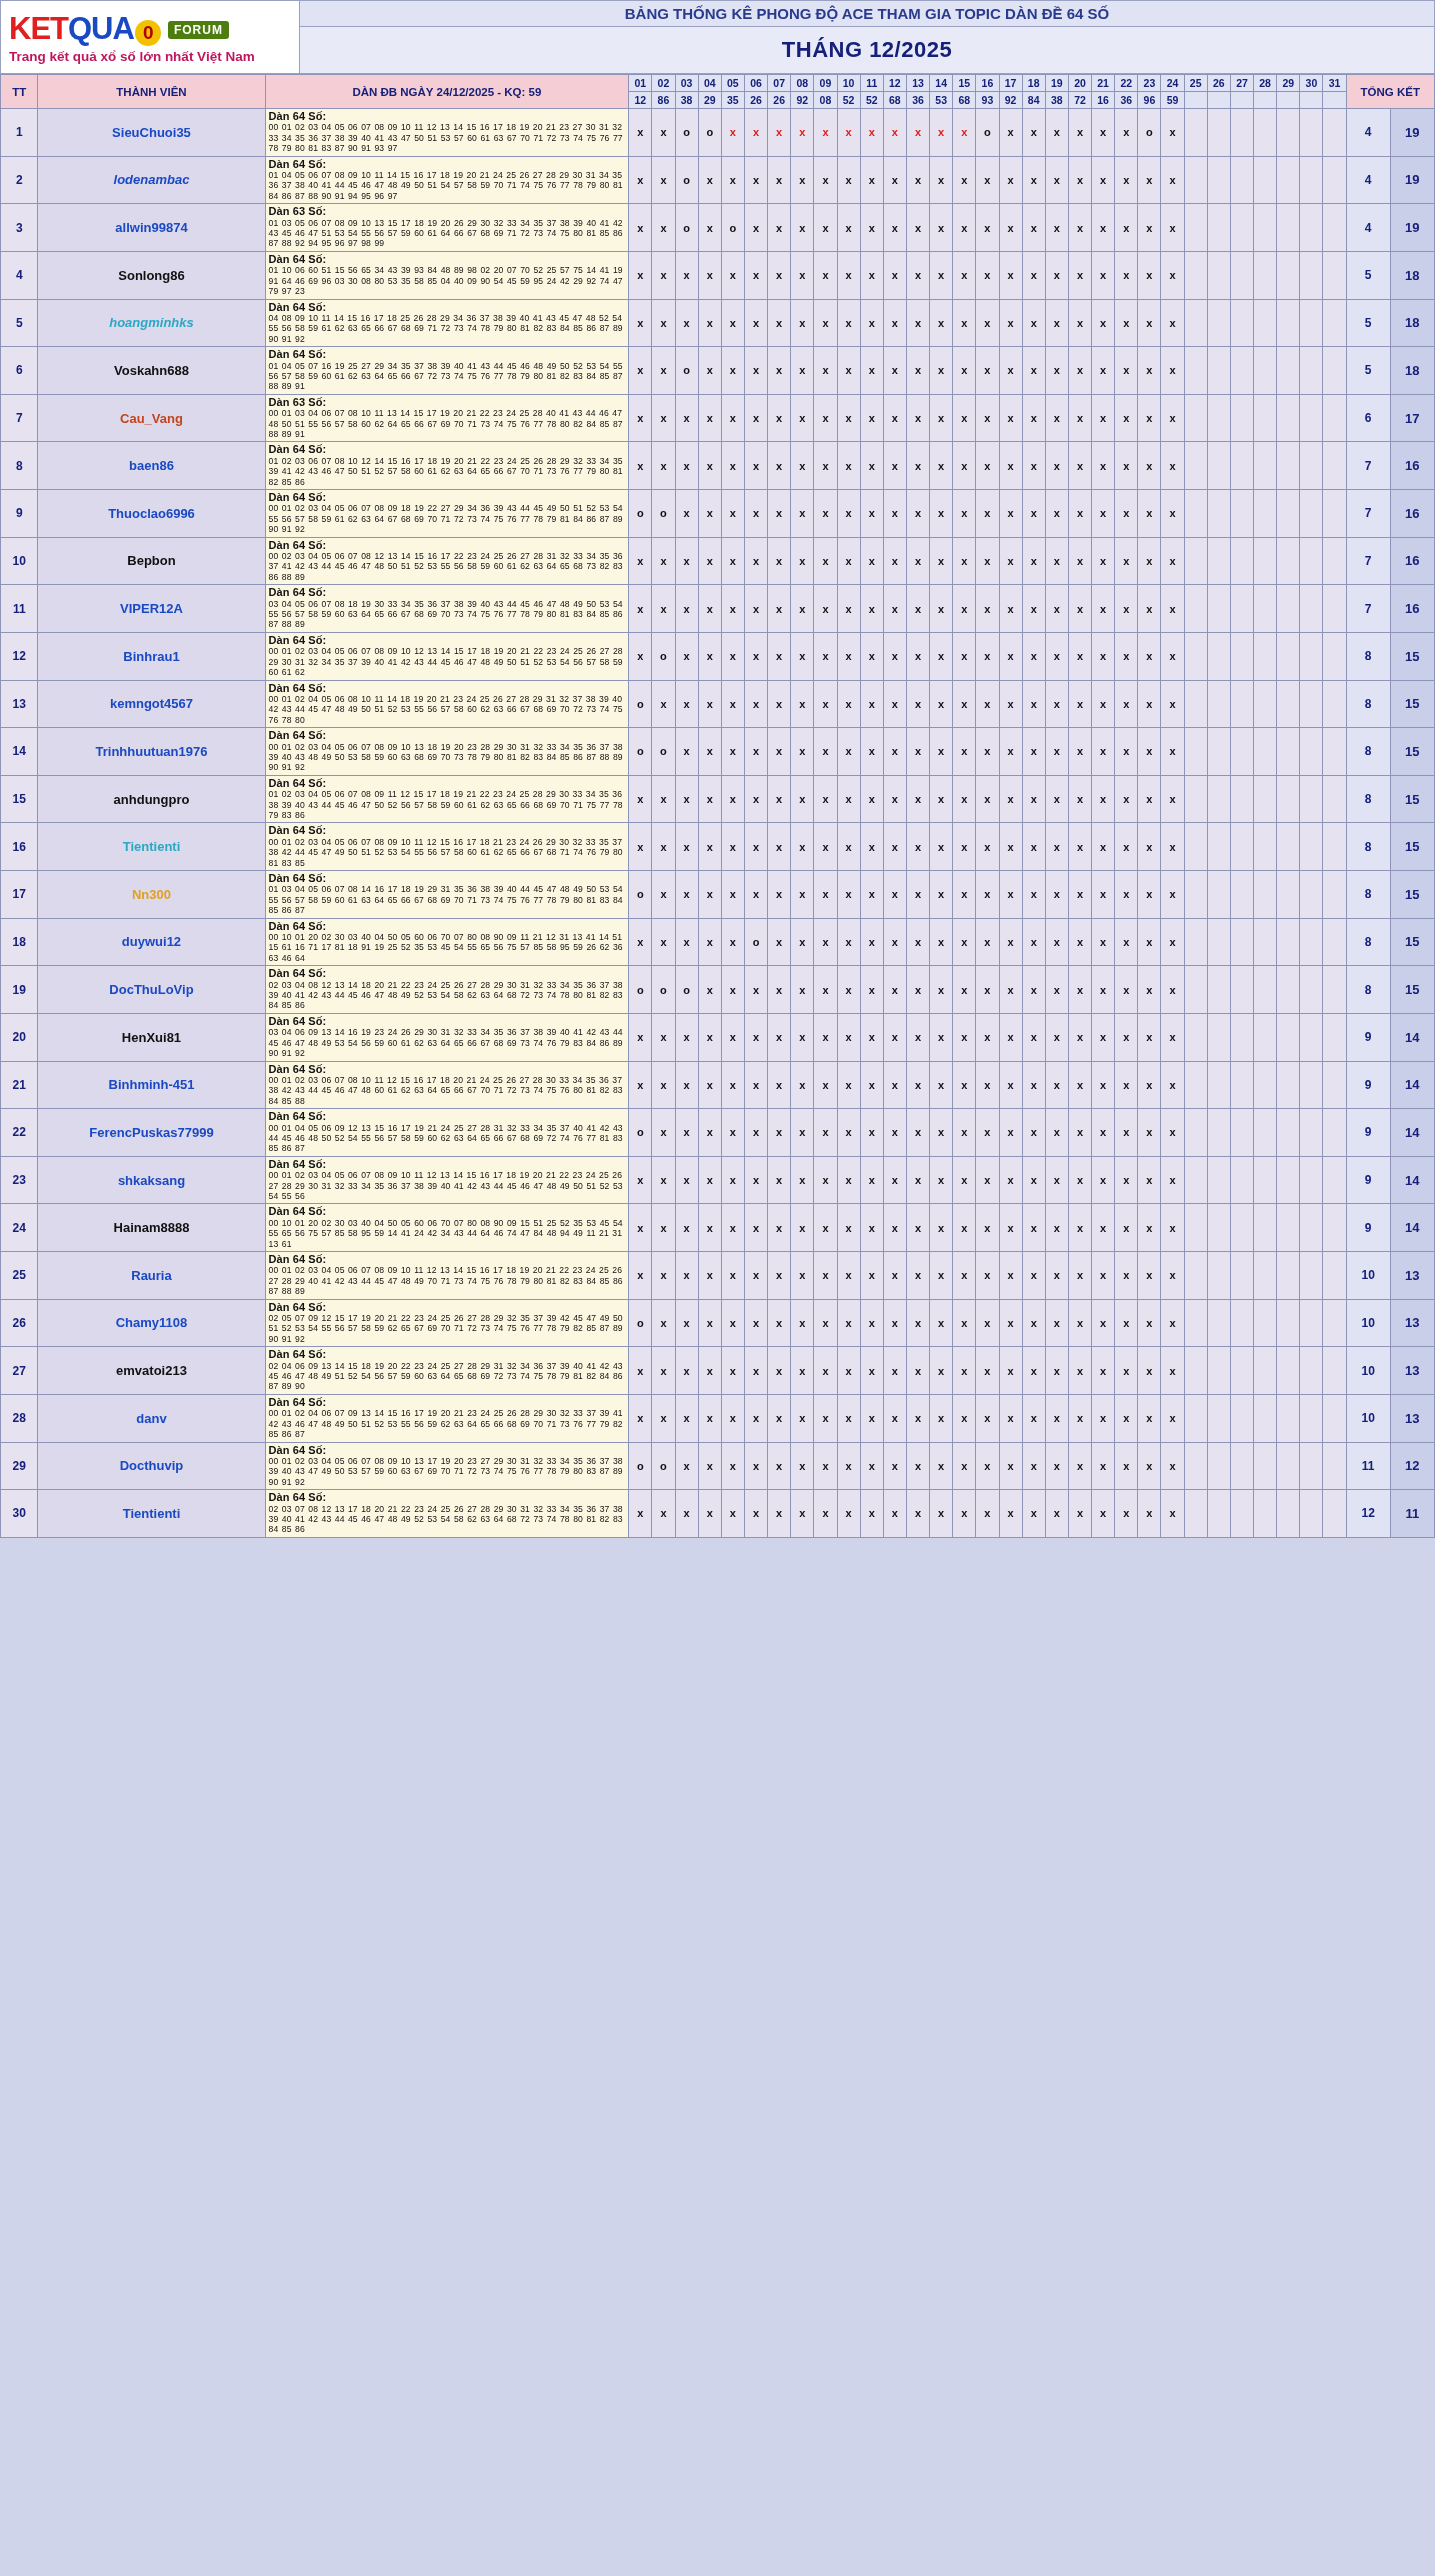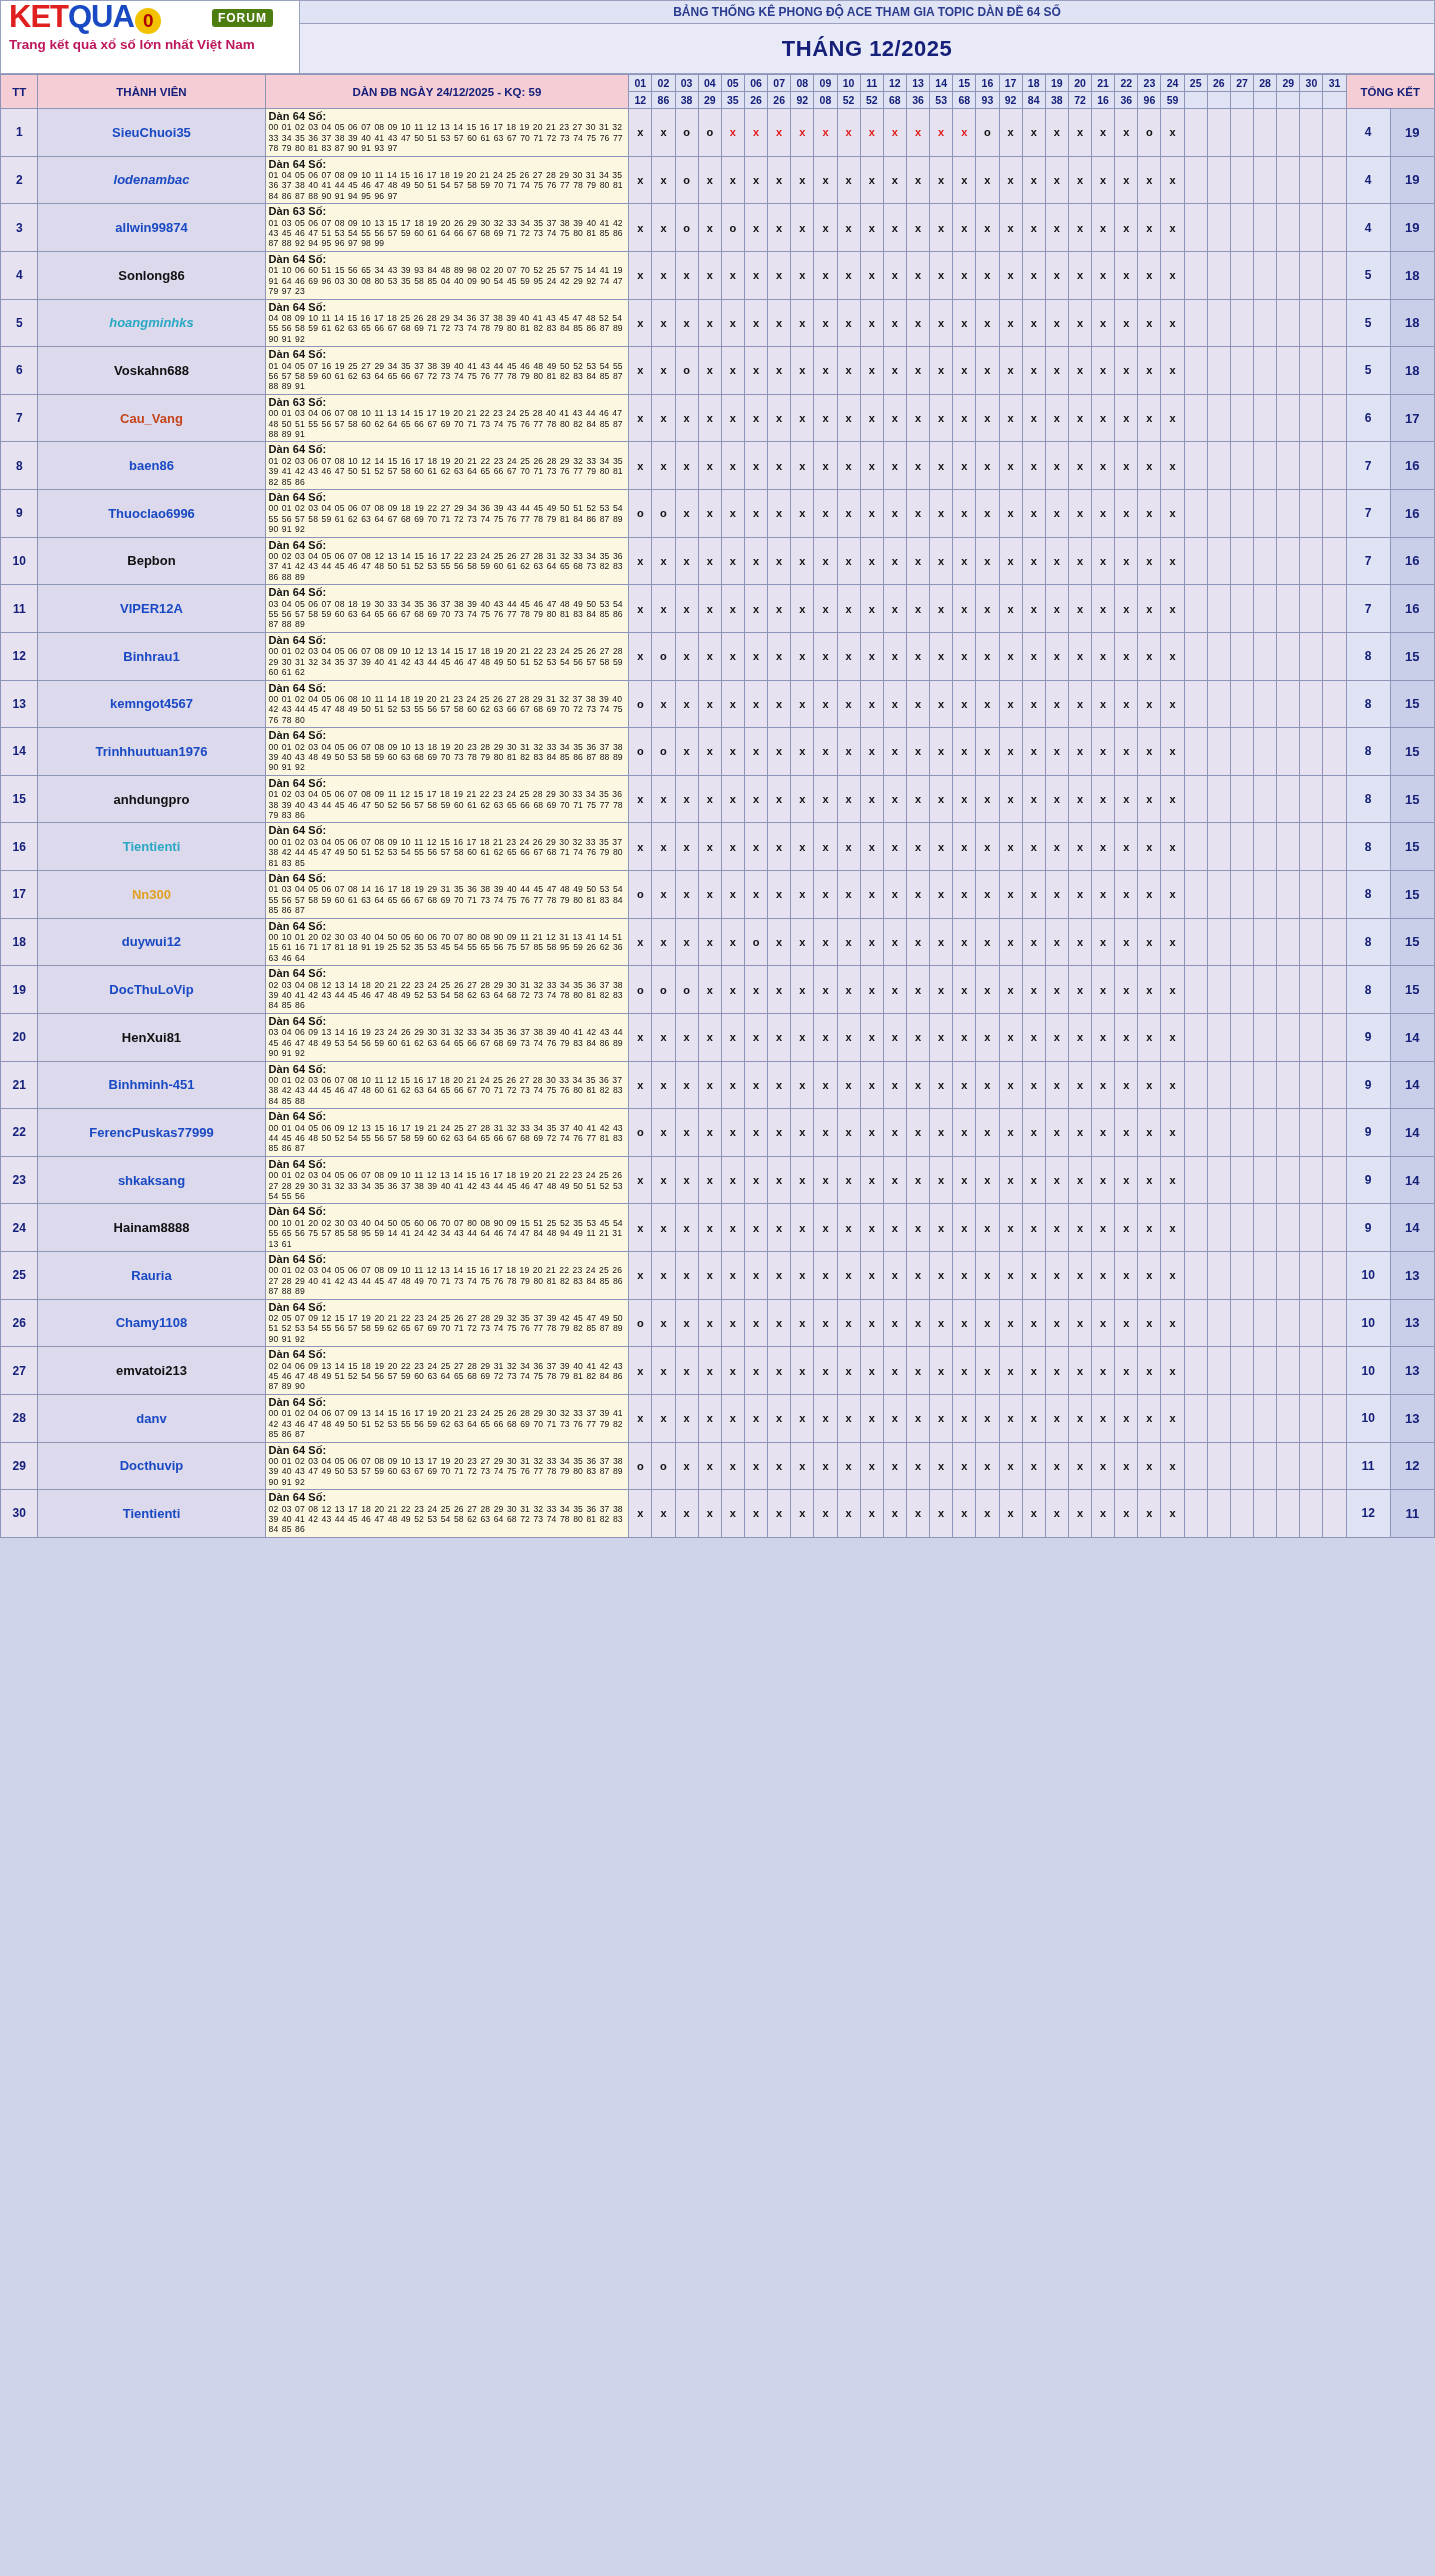--- a/index.html
+++ b/index.html
@@ -2,28 +2,28 @@
 <html><head>
 <meta charset="utf-8">
 <style>
   html,body{margin:0;padding:0;background:#cfd4ea;}
   body{font-family:"Liberation Sans", sans-serif;}
   #page{width:1435px;min-height:2576px;position:relative;background:#cfd4ea;}
 
   
   .topbar{display:flex;align-items:stretch;height:74px;}
   .brand{width:300px;background:#ffffff;position:relative;border:1px solid #9aa0c0;box-sizing:border-box;}
-  .logo-wrap{display:flex;align-items:center;padding:0 6px 0 8px;gap:44px;}
+  .logo-wrap{display:flex;align-items:center;padding:12px 6px 0 8px;}
   .logo-text{font-size:31px;font-weight:bold;letter-spacing:-1px;line-height:1;}
   .l1{color:#e02020}.l2{color:#1a49c4}
   .logo-ball{display:inline-block;width:26px;height:26px;border-radius:50%;background:#f2c200;color:#b00000;font-size:19px;font-weight:bold;text-align:center;line-height:26px;margin:0 1px;}
   .forum-badge{background:#4d7c0f;color:#fff;font-size:12px;font-weight:bold;padding:2px 6px;border-radius:3px;margin-left:6px;letter-spacing:1px;}
   .tagline{font-size:13.5px;color:#be185d;padding:3px 0 0 8px;font-weight:bold;}
   .hdr-right{flex:1;display:flex;flex-direction:column;border:1px solid #9aa0c0;border-left:none;box-sizing:border-box;}
-  .hdr-line1{background:#dfe3f3;color:#2a3b8f;text-align:center;font-size:12px;font-weight:bold;padding:4px 0;border-bottom:1px solid #9aa0c0;}
+  .hdr-line1{background:#dfe3f3;color:#2a3b8f;text-align:center;font-size:15px;font-weight:bold;padding:4px 0;border-bottom:1px solid #9aa0c0;}
   .hdr-line2{flex:1;display:flex;align-items:center;justify-content:center;background:#e8ebf7;color:#16207a;font-size:22px;font-weight:bold;letter-spacing:0.5px;}
 
   
   table.grid{border-collapse:collapse;width:1435px;table-layout:fixed;}
   table.grid th, table.grid td{border:1px solid #8e94b8;box-sizing:border-box;}
   thead th{background:#f5cdd4;color:#16207a;font-size:11.5px;font-weight:bold;text-align:center;}
   .th-tt{width:34px;}
   .th-member{width:206px;}
   .th-dan{width:330px;margin-top:11px;}
   .th-total{width:80px;}

